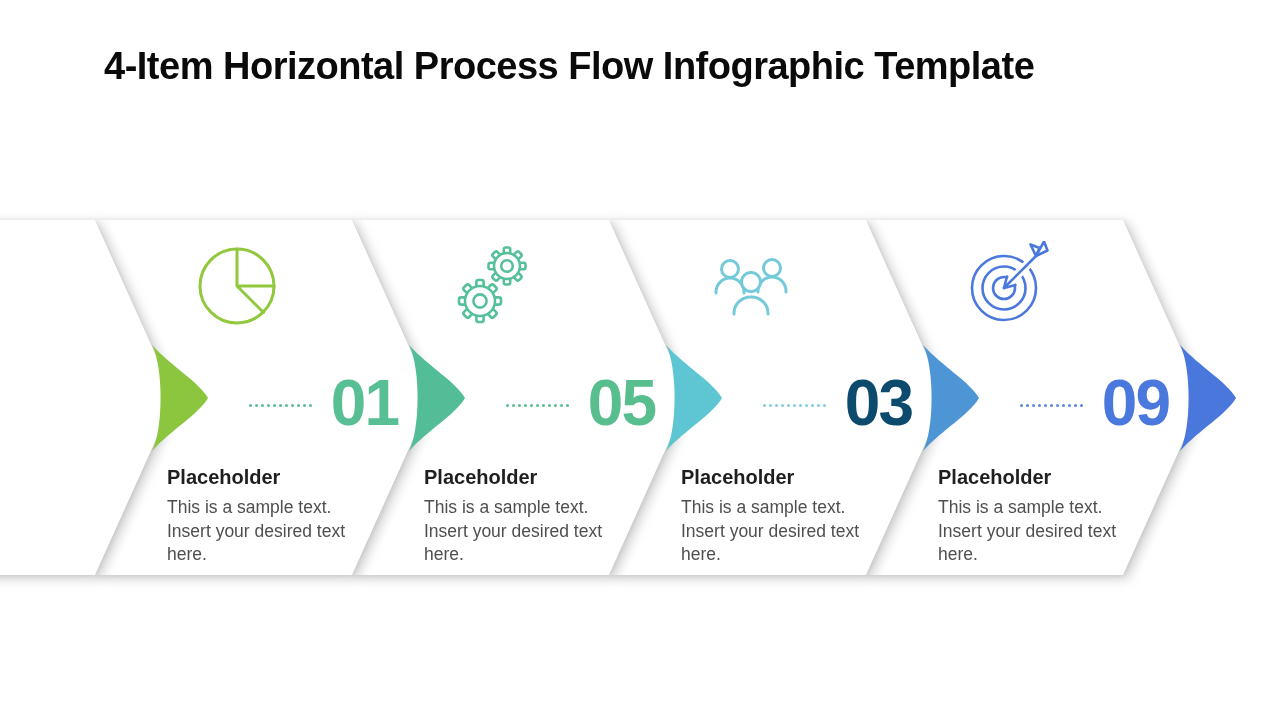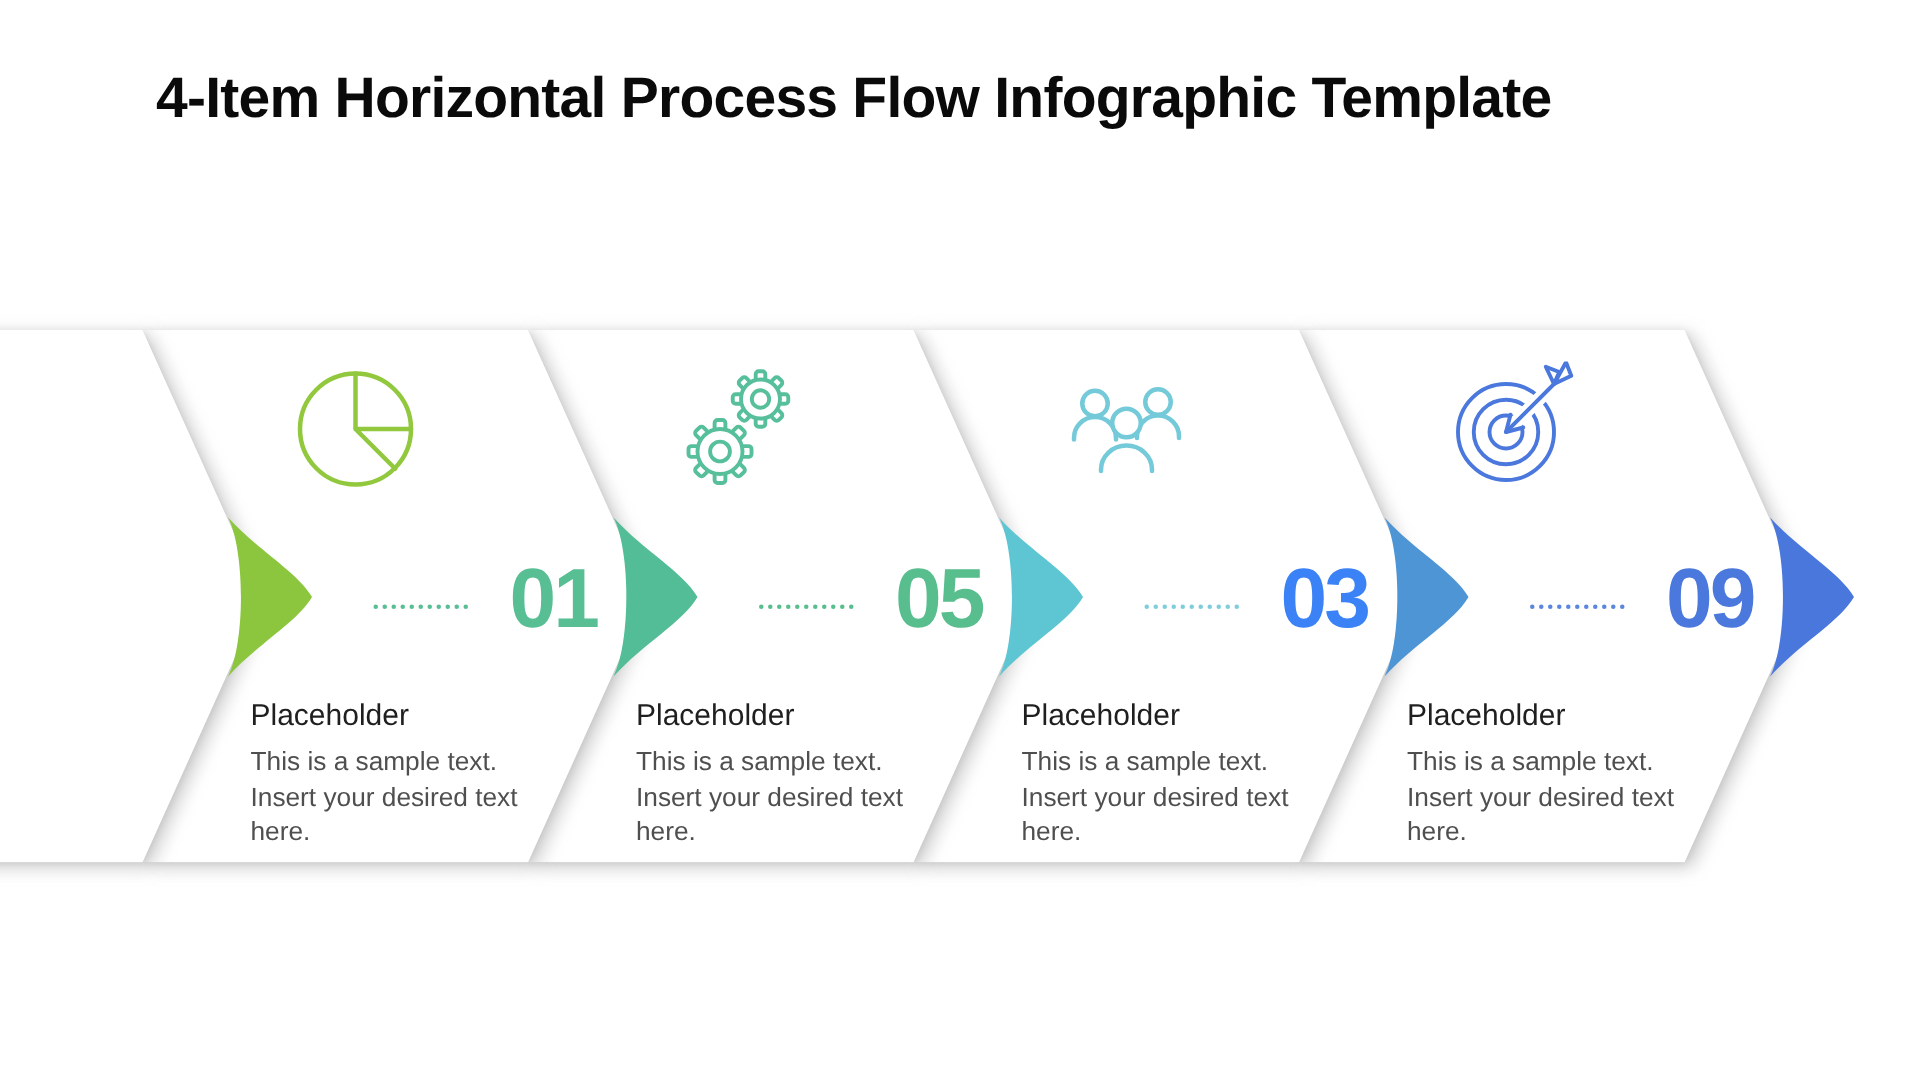--- a/index.html
+++ b/index.html
@@ -19,23 +19,23 @@
   .z50{z-index:50}.z40{z-index:40}.z30{z-index:30}.z20{z-index:20}.z10{z-index:10}
   
   .sail{position:absolute;top:343px;width:62px;height:110px;z-index:60;}
   .sail svg{display:block;width:100%;height:100%;}
   
   .icon{position:absolute;top:241px;width:86px;height:86px;z-index:70;}
   .icon svg{display:block;width:100%;height:100%;fill:none;stroke:currentColor;}
   .dots{position:absolute;top:396px;z-index:70;white-space:nowrap;}
   .dots i{display:inline-block;width:3px;height:3px;margin:0 1.5px;border-radius:50%;
     background:currentColor;vertical-align:middle;}
-  .num{position:absolute;top:371px;width:108px;z-index:70;font-size:56px;font-weight:bold;
+  .num{position:absolute;top:371px;width:108px;z-index:70;font-size:64px;font-weight:bold;
     letter-spacing:-2px;text-align:right;line-height:1;}
-  .head{position:absolute;top:466px;z-index:70;font-size:20px;font-weight:normal;color:#1f1f1f;}
+  .head{position:absolute;top:466px;z-index:70;font-size:20px;font-weight:bold;color:#1f1f1f;}
   .body{position:absolute;top:496px;width:182px;z-index:70;font-size:17.5px;line-height:23.5px;color:#4f4f4f;}
   
   .i0.icon{left:194px}.i1.icon{left:451px}.i2.icon{left:708px}.i3.icon{left:965px}
   .i0.dots{left:247px}.i1.dots{left:504px}.i2.dots{left:761px}.i3.dots{left:1018px}
   .i0.num{left:290px}.i1.num{left:547px}.i2.num{left:804px}.i3.num{left:1061px}
   .i0.head,.i0.body{left:167px}.i1.head,.i1.body{left:424px}
   .i2.head,.i2.body{left:681px}.i3.head,.i3.body{left:938px}
 </style>
 </head>
 <body>
@@ -139,21 +139,21 @@
       <circle cx="22" cy="17" r="8.5" fill="#ffffff"></circle>
       <path d="M8 41 L8 40 A14 14 0 0 1 36 40 L36 41"></path>
       <circle cx="64" cy="16" r="8.5" fill="#ffffff"></circle>
       <path d="M50 40 L50 39 A14 14 0 0 1 78 39 L78 40"></path>
       <path d="M26 62 A17 16 0 0 1 60 62 Z" fill="#ffffff" stroke="none"></path>
       <circle cx="43" cy="30" r="9.5" fill="#ffffff"></circle>
       <path d="M26 62 L26 61 A17 16 0 0 1 60 61 L60 62"></path>
     </svg>
   </div>
   <span class="dots i2" style="color: rgb(127, 205, 218);"><i></i><i></i><i></i><i></i><i></i><i></i><i></i><i></i><i></i><i></i><i></i></span>
-  <div class="num i2" style="color: #3b82f6;">03</div>
+  <div class="num i2" style="color: #0c4a6e;">03</div>
   <div class="head i2">Placeholder</div>
   <div class="body i2">This is a sample text. Insert your desired text here.</div>
 
   <div class="icon i3" style="color: rgb(75, 120, 220);">
     <svg viewBox="0 0 86 86" stroke-width="2.6" stroke-linecap="round" stroke-linejoin="round">
       <circle cx="39" cy="47" r="32"></circle>
       <circle cx="39" cy="47" r="21.5"></circle>
       <circle cx="39" cy="47" r="11"></circle>
       <line x1="39" y1="47" x2="74" y2="12" stroke="#ffffff" stroke-width="9"></line>
       <path d="M39 47 L71 15"></path>

